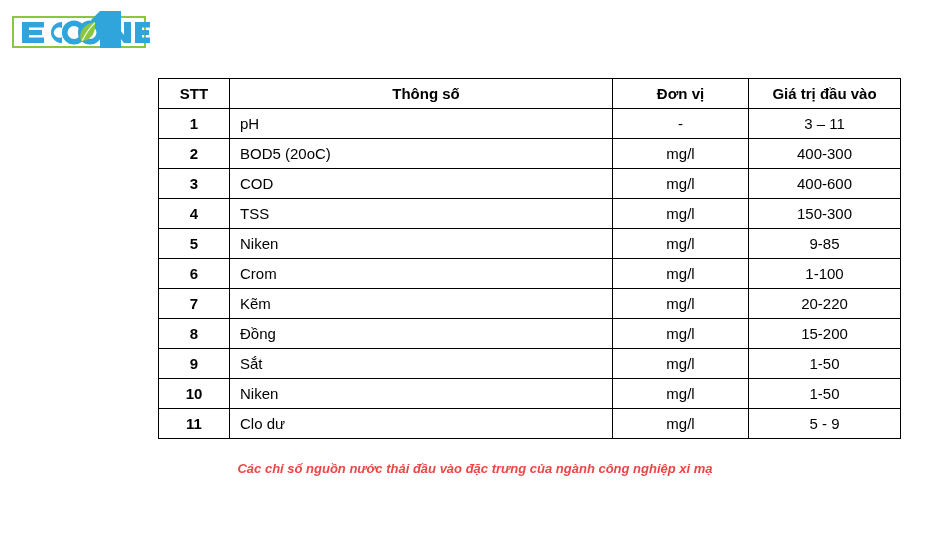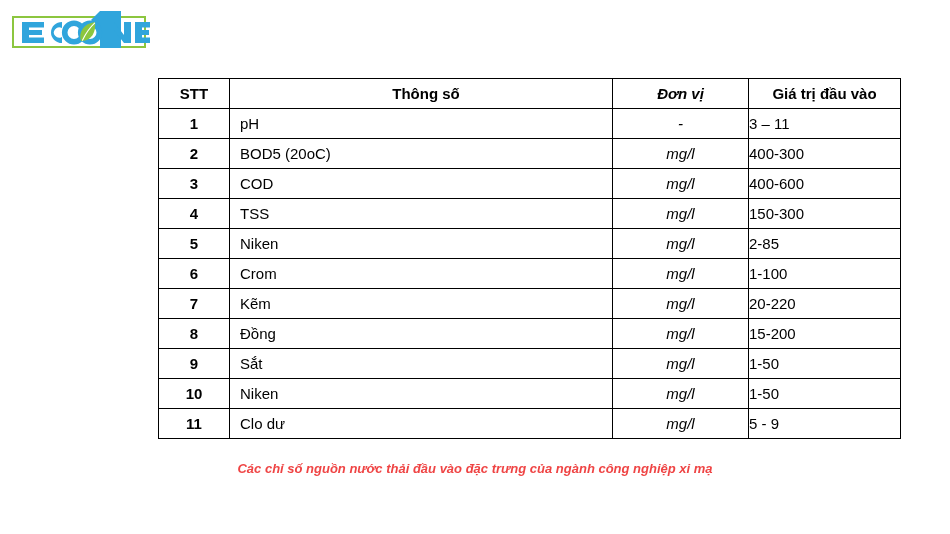--- a/index.html
+++ b/index.html
@@ -62,22 +62,22 @@
     vertical-align: middle;
     white-space: nowrap;
     overflow: hidden;
   }
   .data-table th {
     font-weight: bold;
     text-align: center;
   }
   .col-stt   { width: 70px;  text-align: center; }
   .col-param { width: 372px; text-align: left; padding-left: 10px !important; }
-  .col-unit  { width: 135px; text-align: center; font-style: italic; }
-  .col-value { width: 151px; text-align: left; }
+  .col-unit  { width: 135px; text-align: center; }
+  .col-value { width: 151px; text-align: center; }
 
   td.col-stt { font-weight: bold; }
 
   
   .caption {
     position: absolute;
     left: 0;
     top: 461px;
     width: 950px;
     text-align: center;
@@ -149,21 +149,21 @@
     <tr>
       <td class="col-stt">4</td>
       <td class="col-param">TSS</td>
       <td class="col-unit">mg/l</td>
       <td class="col-value">150-300</td>
     </tr>
     <tr>
       <td class="col-stt">5</td>
       <td class="col-param">Niken</td>
       <td class="col-unit">mg/l</td>
-      <td class="col-value">2-85</td>
+      <td class="col-value">9-85</td>
     </tr>
     <tr>
       <td class="col-stt">6</td>
       <td class="col-param">Crom</td>
       <td class="col-unit">mg/l</td>
       <td class="col-value">1-100</td>
     </tr>
     <tr>
       <td class="col-stt">7</td>
       <td class="col-param">Kẽm</td>

